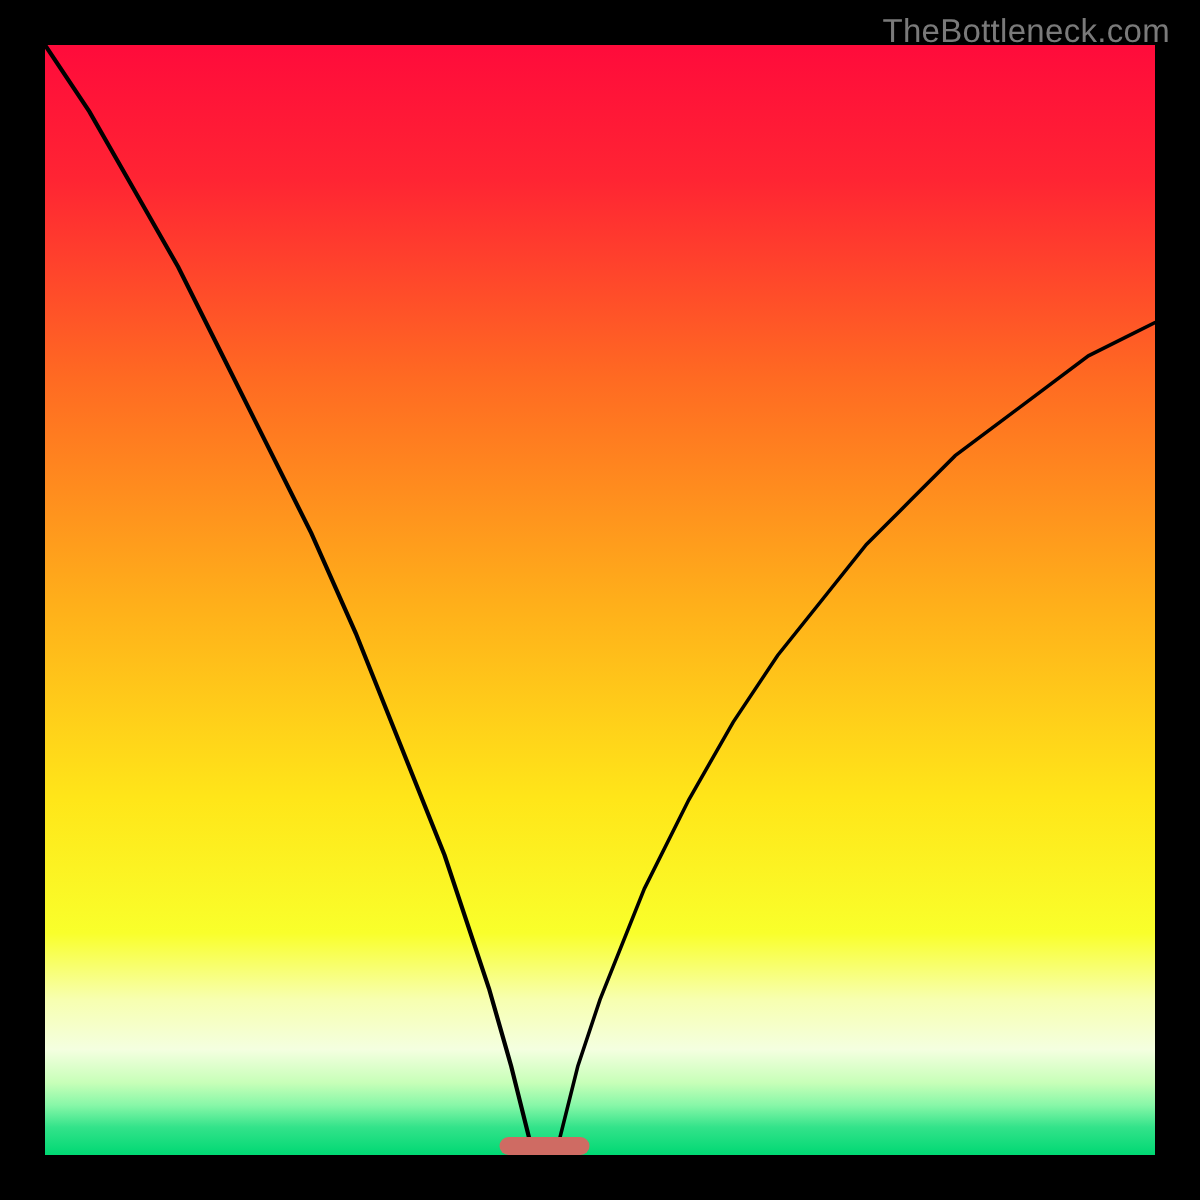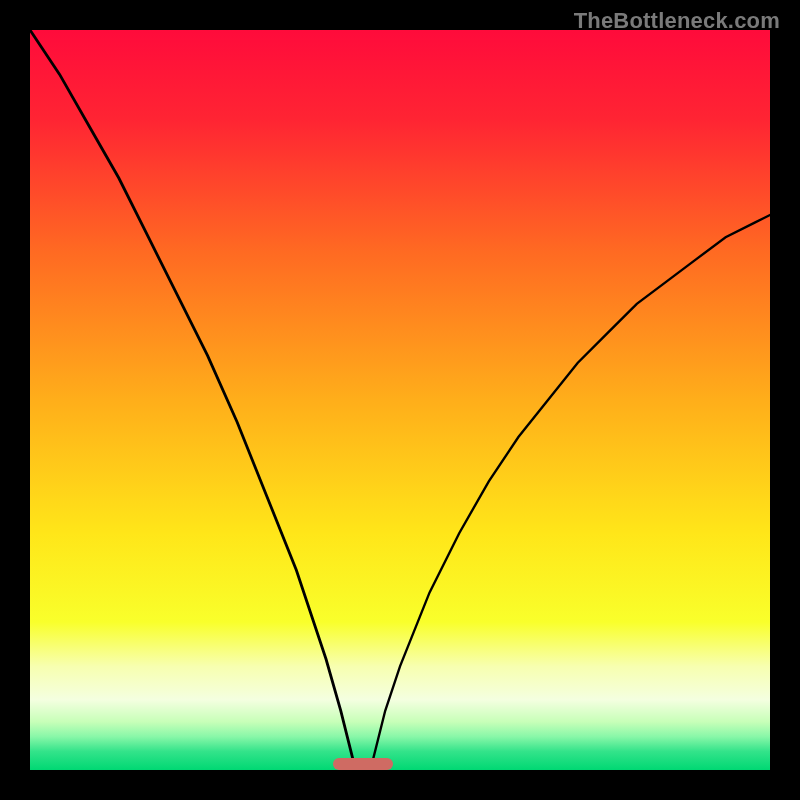--- a/index.html
+++ b/index.html
@@ -40,21 +40,21 @@
     top: 0;
     width: 100%;
     height: 100%;
   }
   .watermark {
     position: absolute;
     top: 8px;
     right: 20px;
     color: #7a7a7a;
     font-size: 22px;
-    font-weight: 700;
+    font-weight: 400;
     letter-spacing: 0.2px;
   }
   .marker {
     position: absolute;
     background: #cf6b63;
     border-radius: 6px;
   }
 </style>
 </head>
 <body>

